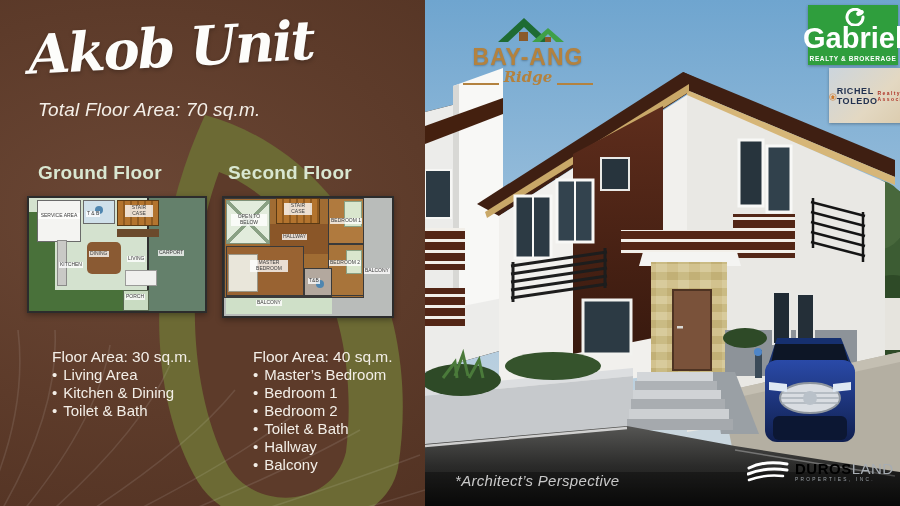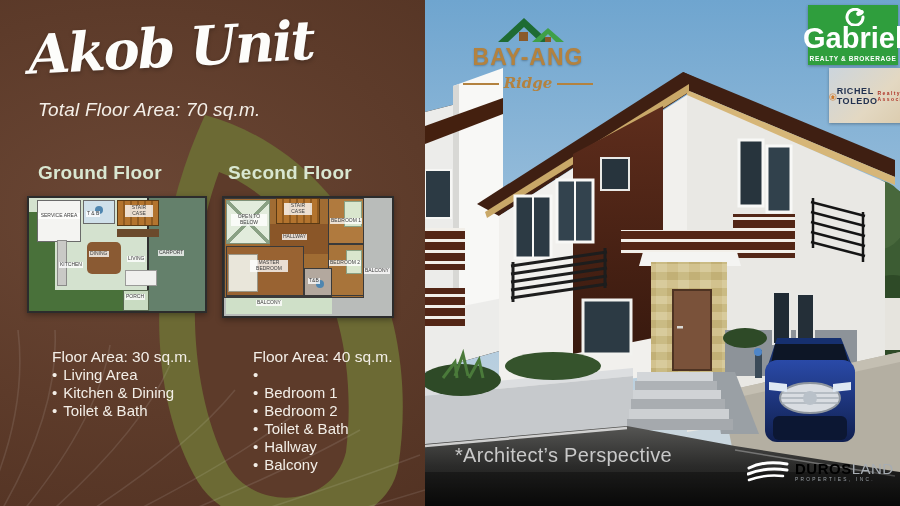--- a/index.html
+++ b/index.html
@@ -25,35 +25,35 @@
   .lists{position:absolute;color:#f3eee7;font-size:15px;line-height:18px;}
   .lists .area{margin:0 0 0 0;font-size:15.5px;}
   .lists .row{display:flex;gap:6px;}
   .l1{left:52px;top:348px;text-align:right;} .l2{left:253px;top:348px;}
   
   .photo{position:absolute;left:425px;top:0;width:544px;height:506px;overflow:hidden;background:#8fb4d6;}
   .scene{position:absolute;left:0;top:0;}
   .dev-logo{position:absolute;left:38px;top:12px;width:130px;text-align:center;}
   .dev-logo .nm{font-size:23px;font-weight:bold;color:#b3823f;letter-spacing:1px;line-height:1;
      text-shadow:0 1px 2px rgba(0,0,0,.25);}
-  .dev-logo .ridgerow{display:flex;align-items:center;gap:5px;margin-top:7px;}
+  .dev-logo .ridgerow{display:flex;align-items:flex-end;gap:5px;margin-top:1px;}
   .dev-logo .bar{flex:1;height:2px;background:#b3823f;}
   .dev-logo .ridge{font-family:"DejaVu Serif",serif;font-style:italic;font-weight:bold;
      color:#b3823f;font-size:15px;line-height:1;}
   .badge-gabriel{position:absolute;left:383px;top:5px;width:90px;height:60px;background:#2f9e3d;
      display:flex;flex-direction:column;align-items:center;justify-content:flex-start;box-shadow:0 1px 3px rgba(0,0,0,.3);}
   .badge-gabriel .gname{color:#fff;font-weight:bold;font-size:29px;line-height:1;margin-top:-2px;
      font-family:"Liberation Sans",sans-serif;}
   .badge-gabriel .gsub{color:#fff;font-weight:bold;font-size:6.5px;letter-spacing:.6px;margin-top:2px;}
   .badge-richel{position:absolute;left:404px;top:68px;width:89px;height:55px;
      background:linear-gradient(135deg,#ccd5dd 0%,#e3d8c2 55%,#d9c8a8 100%);
      display:flex;flex-direction:row;align-items:center;box-shadow:0 1px 3px rgba(0,0,0,.3);}
   .badge-richel .rname{color:#233250;font-weight:bold;font-size:9px;letter-spacing:.6px;margin-top:1px;}
   .badge-richel .rsub{color:#ae3226;font-weight:bold;font-size:5px;letter-spacing:1.4px;margin-top:1px;}
-  .caption{position:absolute;left:30px;top:444px;color:#c9c9c9;font-size:20px;letter-spacing:.3px;}
+  .caption{position:absolute;left:30px;top:472px;color:#c9c9c9;font-style:italic;font-size:15px;letter-spacing:.3px;}
   .company{position:absolute;left:322px;top:460px;display:flex;align-items:center;gap:6px;}
   .company .ctext{display:flex;flex-direction:column;line-height:1;}
   .company .cname{font-size:15px;letter-spacing:.5px;}
   .company .cname .b{color:#000000;font-weight:bold;}
   .company .cname .l{color:#a7adb3;font-weight:normal;}
   .company .csub{color:#9aa0a6;font-size:4.8px;letter-spacing:2.3px;margin-top:2px;}
 </style>
 </head>
 <body>
 
@@ -145,20 +145,21 @@
       <div class="row">
           <span>•</span>
           <span>Toilet &amp; Bath</span>
         </div>
     </div>
 
     <div class="lists l2">
       <div class="area">Floor Area: 40 sq.m.</div>
       <div class="row">
           <span>•</span>
+          <span>Master’s Bedroom</span>
         </div>
       <div class="row">
           <span>•</span>
           <span>Bedroom 1</span>
         </div>
       <div class="row">
           <span>•</span>
           <span>Bedroom 2</span>
         </div>
       <div class="row">

